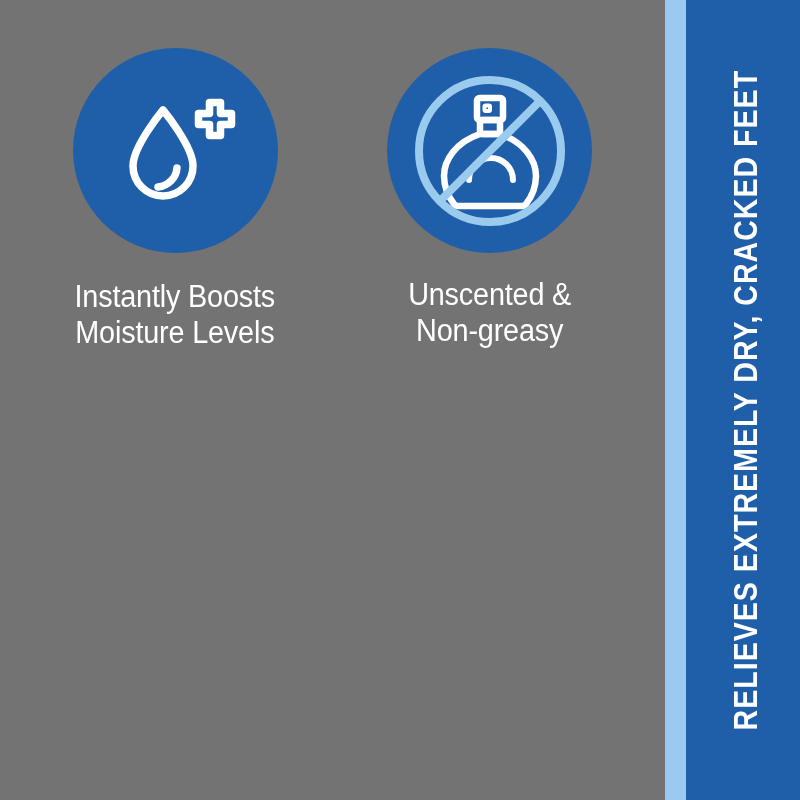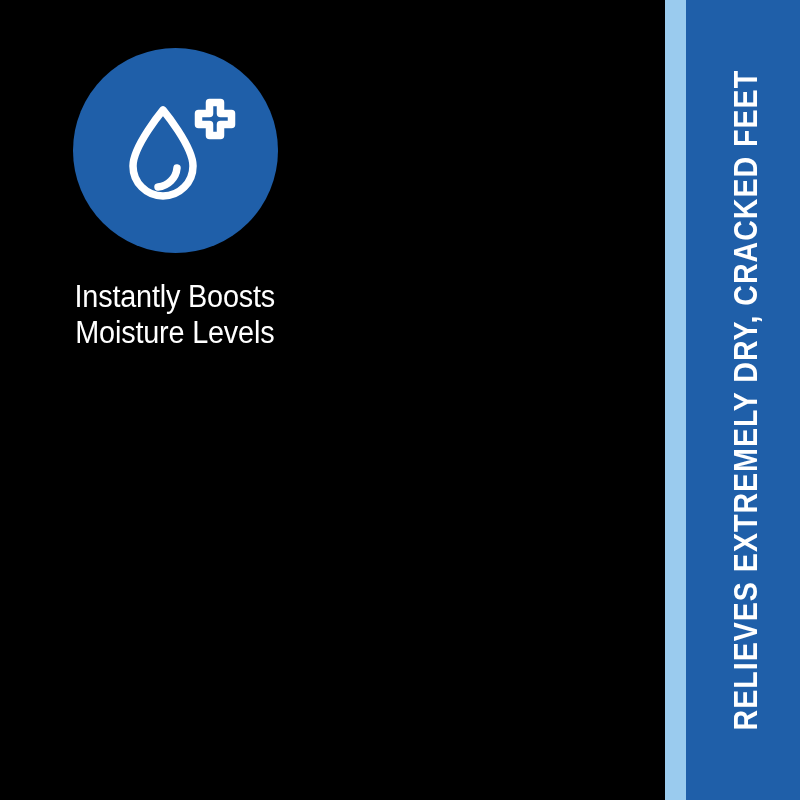--- a/index.html
+++ b/index.html
@@ -6,21 +6,21 @@
   html, body {
     margin: 0;
     padding: 0;
     background: #ffffff;
   }
   #canvas {
     position: relative;
     width: 800px;
     height: 800px;
     overflow: hidden;
-    background: #000000;
+    background: #737373;
     font-family: "Liberation Sans", sans-serif;
     -webkit-font-smoothing: antialiased;
   }
 
   
   .benefits-grid {
     position: absolute;
     left: 0;
     top: 0;
     width: 665px;
@@ -119,20 +119,43 @@
             <path d="M96.5 14.5 h11 v11 h11 v11 h-11 v11 h-11 v-11 h-11 v-11 h11 Z" stroke-width="7.5" stroke-linejoin="round"></path>
           </svg>
         </span>
       </div>
       <div class="benefit-label">Instantly Boosts
 Moisture Levels</div>
     </div>
 
 
 
+    <div class="benefit-cell row2">
+      <div class="icon-circle">
+        <span>
+          <svg width="158" height="158" viewBox="0 0 158 158" fill="none" stroke-linecap="round" stroke-linejoin="round">
+
+            <g stroke="#FFFFFF" stroke-width="6.5" fill="none">
+              <rect x="66" y="26" width="26" height="22" rx="2.5"></rect>
+              <rect x="73.5" y="33.5" width="5.5" height="5.5" rx="1.2" stroke-width="4"></rect>
+              <rect x="69" y="48" width="20" height="14" rx="2.5"></rect>
+              <path d="M69 62 C45 70 33 88 33 104 a46 46 0 0 0 10 28 a5 5 0 0 0 4 2 h64 a5 5 0 0 0 4 -2 a46 46 0 0 0 10 -28 c0 -16 -12 -34 -36 -42 Z"></path>
+              <path d="M58 108 a22 22 0 0 1 22 -22 a22 22 0 0 1 22 22" stroke-width="6"></path>
+            </g>
+
+            <g stroke="#9ACBEE" stroke-width="8" fill="none">
+              <circle cx="79" cy="79" r="71"></circle>
+              <line x1="29" y1="129" x2="129" y2="29"></line>
+            </g>
+          </svg>
+        </span>
+      </div>
+      <div class="benefit-label">Unscented &amp;
+Non-greasy</div>
+    </div>
 
   </div>
 
   <div class="accent-stripe"></div>
 
   <div class="side-banner">
     <div class="side-banner-text">RELIEVES EXTREMELY DRY, CRACKED FEET</div>
   </div>
 
 </div>

